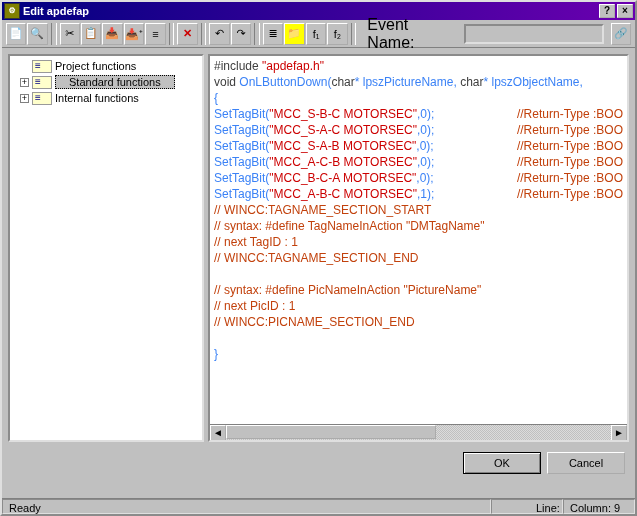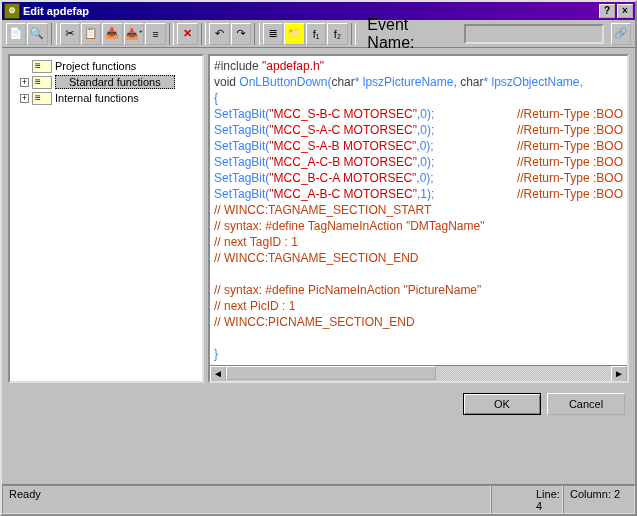--- a/index.html
+++ b/index.html
@@ -28,21 +28,21 @@
 .str { color:#cc0000; }
 .cmt { color:#c2410c; }
 .txt { color:#3b82f6; }
 .hscroll { height:16px; background:#c0c0c0; border-top:1px solid #808080; display:flex; }
 .hscroll .arr { width:16px; height:16px; background:#c0c0c0; border:1px outset #fff; text-align:center; font-size:10px; line-height:13px;}
 .hscroll .track { flex:1; background: repeating-conic-gradient(#c0c0c0 0% 25%, #dcdcdc 0% 50%) 0 0/2px 2px; position:relative;}
 .hscroll .thumb { position:absolute; left:0; top:0; width:210px; height:14px; background:#c0c0c0; border:1px outset #fff;}
 .btnrow { display:flex; justify-content:flex-end; gap:6px; padding:4px 10px 24px; }
 .dlgbtn { width:78px; height:22px; background:#c0c0c0; border:1px outset #fff; font-size:11px; }
 .dlgbtn.def { border:1px solid #000; box-shadow: inset 1px 1px #fff, inset -1px -1px #808080;}
-.status { height:30px; border-top:1px solid #808080; display:flex; font-size:11px;margin-top:45px; }
+.status { height:16px; border-top:1px solid #808080; display:flex; font-size:11px; }
 .status .cell { border:1px inset #dfdfdf; padding:2px 6px; }
 .status .c1 { flex:1; }
 .status .c2 { width:72px;padding-left:44px; }
 .status .c3 { width:72px; }
 .codebody .row { display:flex; justify-content:space-between; min-width:380px;}
 </style>
 </head>
 <body>
 
 <div class="window">
@@ -151,15 +151,15 @@
   </div>
 
   <div class="btnrow">
     <button class="dlgbtn def">OK</button>
     <button class="dlgbtn">Cancel</button>
   </div>
 
   <div class="status">
     <div class="cell c1">Ready</div>
     <div class="cell c2">Line: 4</div>
-    <div class="cell c3">Column: 2</div>
+    <div class="cell c3">Column: 9</div>
   </div>
 </div>
 
 </body></html>

